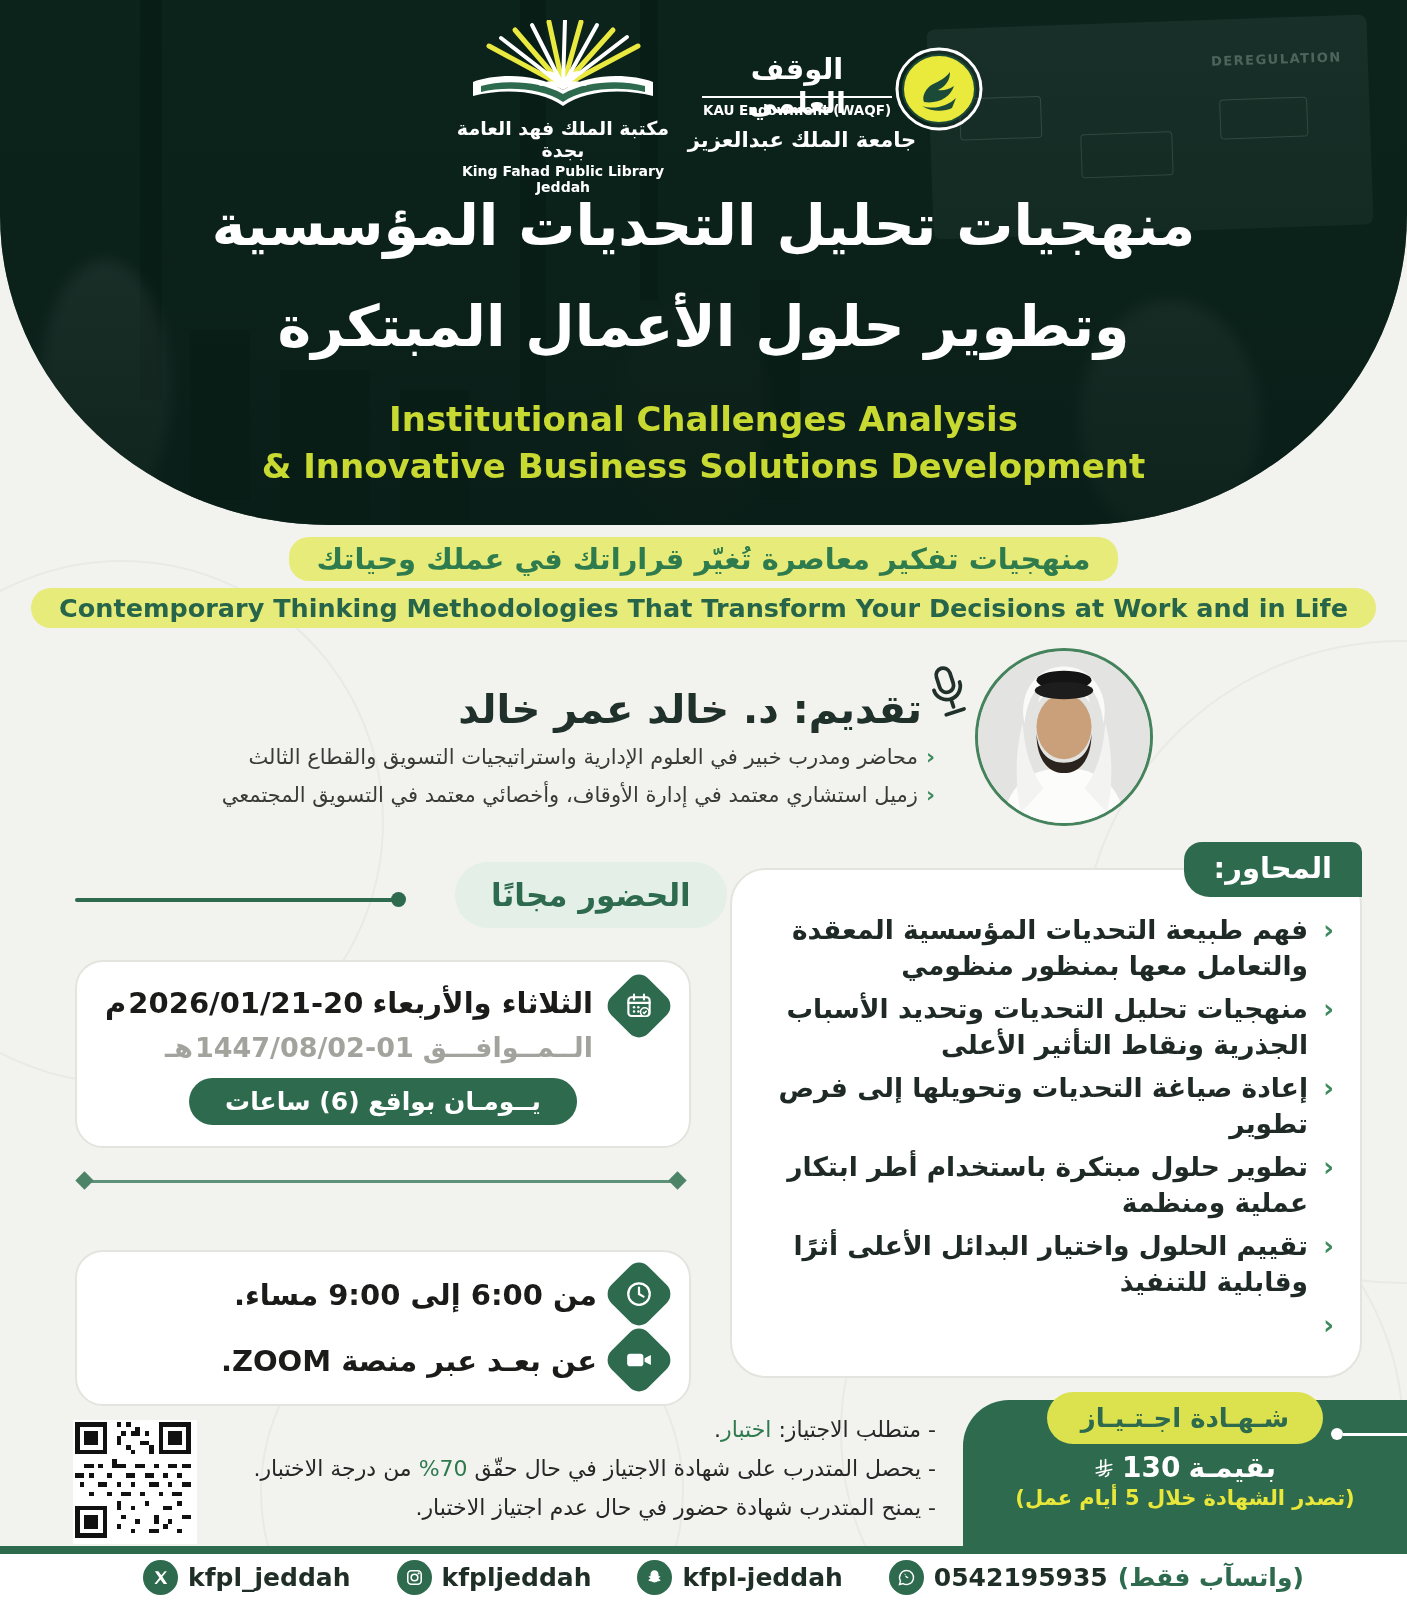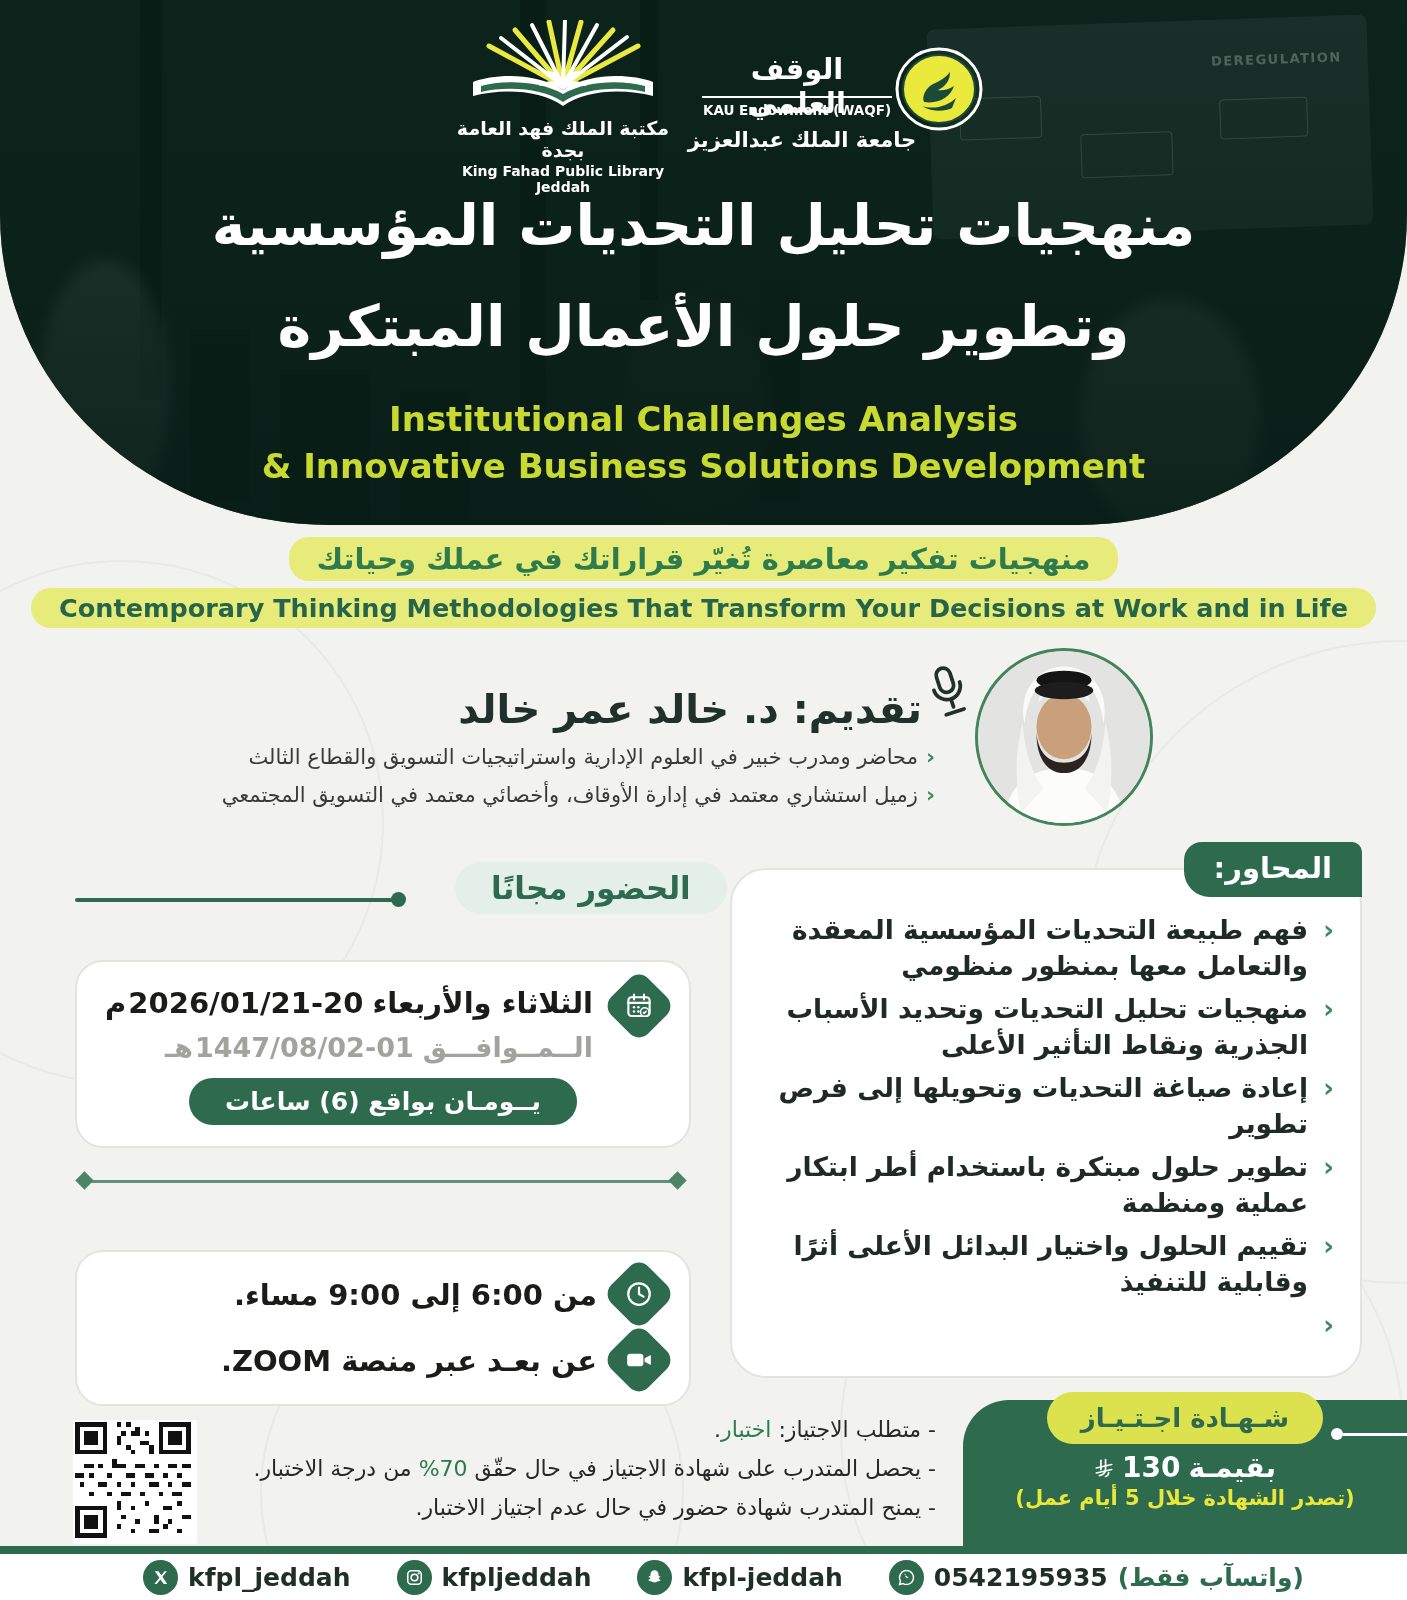--- a/index.html
+++ b/index.html
@@ -54,21 +54,21 @@
                border:2px solid #e4e4df;border-radius:36px;}
   .topics-badge{position:absolute;right:-2px;top:-28px;background:#2d6a4e;color:#fff;font-weight:bold;
                 font-size:29px;padding:9px 30px 12px;border-radius:18px 10px 0 26px;direction:rtl;}
   .topics-list{position:absolute;right:26px;left:20px;top:42px;direction:rtl;text-align:right;
                list-style:none;margin:0;padding:0;}
   .topics-list li{position:relative;padding-right:26px;margin-bottom:7px;font-size:26.5px;
                   font-weight:bold;color:#1f2a26;line-height:36px;}
   .topics-list li .mk{position:absolute;right:0;top:0;color:#3c8a5e;font-size:26px;}
   
   .free-pill{position:absolute;left:455px;top:862px;background:#e3efe7;border-radius:42px;
-             padding:8px 36px;color:#2d6a4e;font-size:31px;font-weight:bold;direction:rtl;}
+             padding:15px 36px;color:#2d6a4e;font-size:31px;font-weight:bold;direction:rtl;}
   .free-line{position:absolute;left:75px;top:898px;width:318px;height:4px;background:#2d6a4e;border-radius:2px;}
   .free-dot{position:absolute;left:391px;top:892px;width:15px;height:15px;border-radius:50%;background:#2d6a4e;}
   .card{position:absolute;left:75px;background:#fff;border:2px solid #e4e4df;border-radius:28px;}
   .date-card{top:960px;width:612px;height:184px;}
   .time-card{top:1250px;width:612px;height:152px;}
   .diamond{position:absolute;width:52px;height:52px;background:#2d6a4e;border-radius:13px;
            transform:rotate(45deg);display:flex;align-items:center;justify-content:center;}
   .diamond svg{transform:rotate(-45deg);}
   .dline{position:absolute;direction:rtl;display:flex;align-items:baseline;gap:9px;font-weight:bold;}
   .d1{right:96px;top:24px;font-size:29px;color:#1b1b19;}

